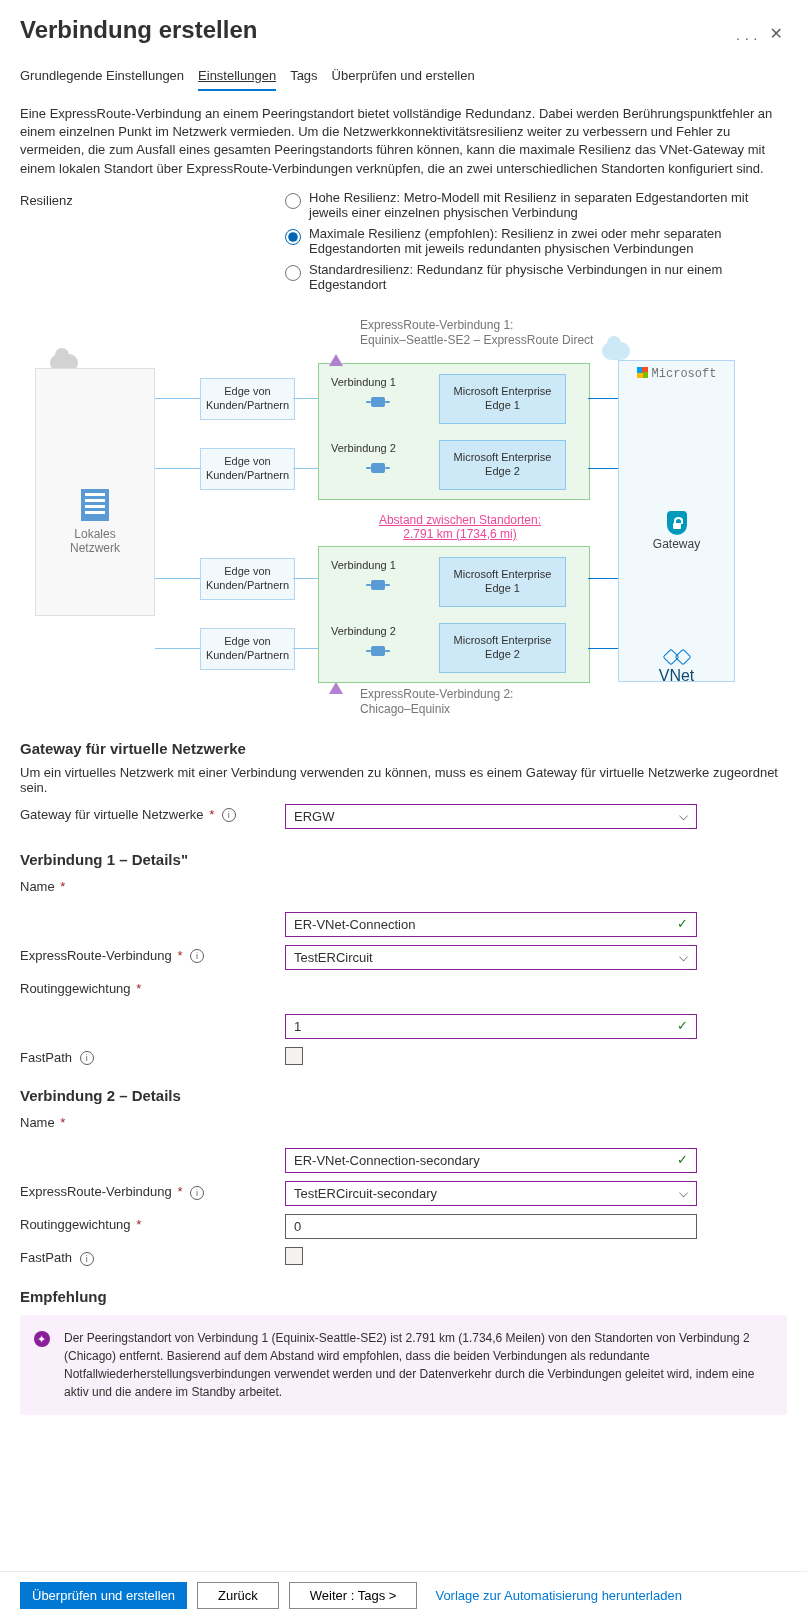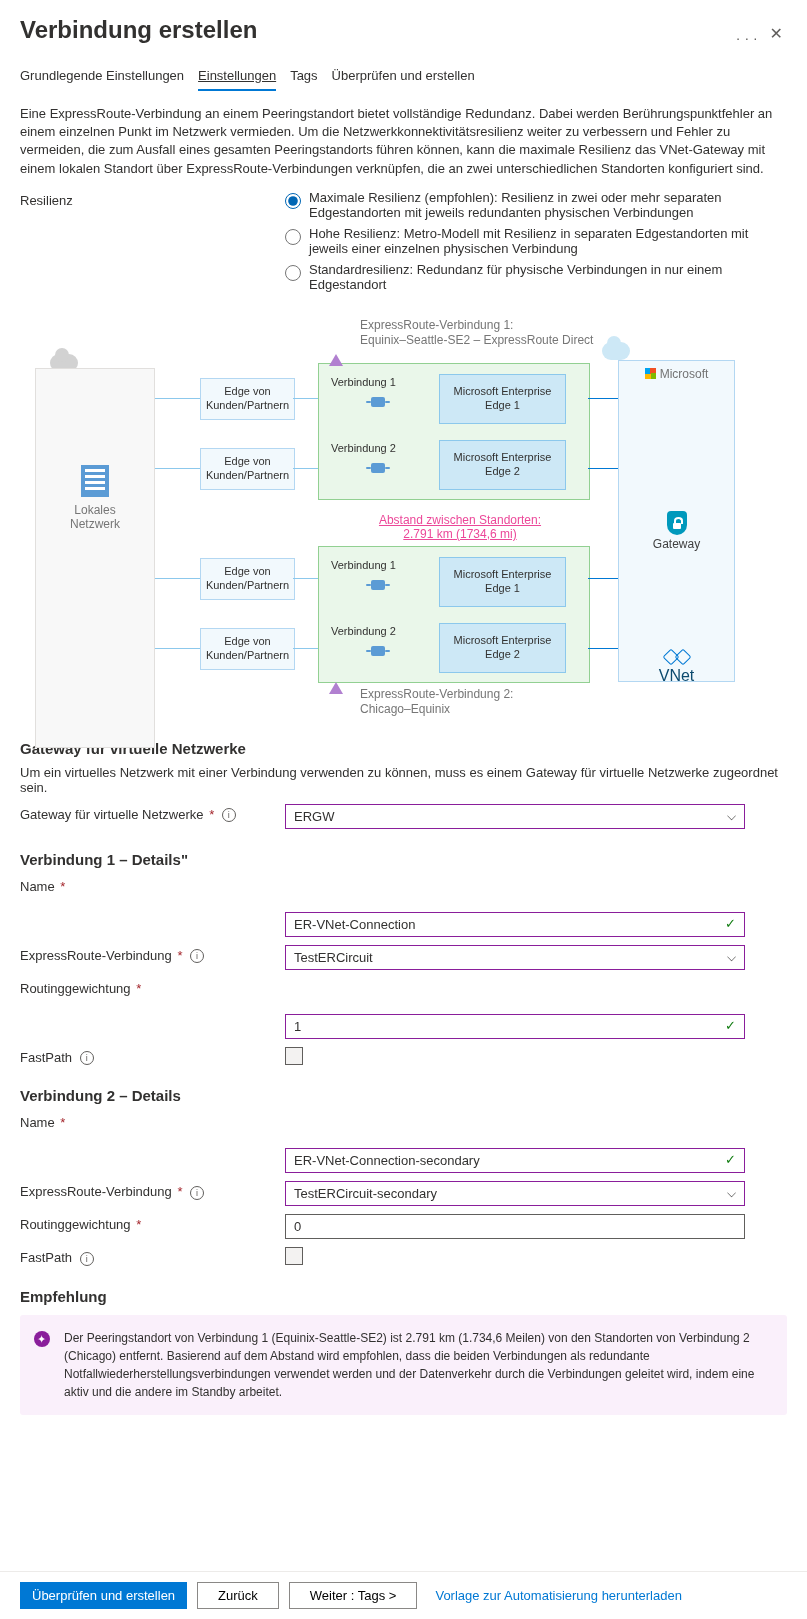--- a/index.html
+++ b/index.html
@@ -20,48 +20,48 @@
   .field-row { display:flex; margin-bottom:8px; align-items:flex-start;}
   .field-label { width:265px; flex-shrink:0; padding-top:3px; font-size:13px;}
   .field-value { flex:1; }
   .radio-opt { display:flex; align-items:flex-start; margin-bottom:6px;}
   .radio-opt input { margin:3px 8px 0 0; flex-shrink:0;}
   .req { color:#a4262c; margin-left:2px;}
   .info { display:inline-block; width:12px; height:12px; border:1px solid #605e5c; border-radius:50%; font-size:9px; line-height:12px; text-align:center; color:#605e5c; margin-left:4px; vertical-align:middle;}
   h2 { font-size:15px; font-weight:600; margin:22px 0 8px 0;}
   .section-desc { font-size:13px; margin-bottom:9px; }
   .select-box, .text-input {
-    width:460px; box-sizing:border-box;
+    width:412px; box-sizing:border-box;
     border:1px solid #8a1e9b; padding:4px 26px 4px 8px;
     font-size:13px; background:#fff; position:relative; display:flex; align-items:center;
   }
   .select-box.plain, .text-input.plain { border-color:#605e5c; }
   .text-input.valid { border-color:#8a1e9b;margin-top:36px; }
   .chev { position:absolute; right:8px; top:4px; font-size:12px; color:#323130;}
   .check-mark { position:absolute; right:8px; top:3px; color:#107c10; font-size:13px;}
   .checkbox-ph { width:16px; height:16px; border:1px solid #605e5c; background:#f3f2f1;}
   .diagram-wrap { width:720px; margin:20px 0 10px 0; position:relative; height:400px;}
   .caption-top { position:absolute; left:340px; top:0; color:#767676; font-size:12px; text-align:left; line-height:1.3;}
   .caption-bot { position:absolute; left:340px; bottom:0; color:#767676; font-size:12px; text-align:left; line-height:1.3;}
   .cloud-grey{position:absolute;left:30px;top:36px;width:28px;height:18px;background:#d2d2d2;border-radius:10px;}
   .cloud-grey:before{content:"";position:absolute;left:5px;top:-6px;width:14px;height:14px;background:#d2d2d2;border-radius:50%;}
   .cloud-blue{position:absolute;right:110px;top:24px;width:28px;height:18px;background:#cde8f6;border-radius:10px;}
   .cloud-blue:before{content:"";position:absolute;left:5px;top:-6px;width:14px;height:14px;background:#cde8f6;border-radius:50%;}
-  .local-box { position:absolute; left:15px; top:50px; width:120px; height:380px; background:#F8F8F8; border:1px solid #E1DFDD; text-align:center; padding-top:96px; box-sizing:border-box; color:#767676; font-size:12px;}
+  .local-box { position:absolute; left:15px; top:50px; width:120px; height:248px; background:#F8F8F8; border:1px solid #E1DFDD; text-align:center; padding-top:120px; box-sizing:border-box; color:#767676; font-size:12px;}
   .bld{width:28px;height:32px;background:#5b9bd5;margin:0 auto 6px auto;position:relative;}
   .bld:before{content:"";position:absolute;inset:4px;background:repeating-linear-gradient(#fff,#fff 3px,#5b9bd5 3px,#5b9bd5 6px);}
   .edge-box { position:absolute; width:93px; height:40px; background:#F2F9FD; border:1px solid #B3D7F2; font-size:11px; color:#323130; text-align:center; display:flex; align-items:center; justify-content:center; line-height:1.25;}
   .er-group { position:absolute; width:270px; height:135px; background:#EAF7EA; border:1px solid #92D092;}
   .conn-tag { position:absolute; font-size:11px; color:#323130;}
   .port{position:absolute;width:14px;height:10px;background:#5b9bd5;border-radius:2px;}
   .port:before,.port:after{content:"";position:absolute;width:5px;height:2px;background:#5b9bd5;border-radius:1px;top:4px;}
   .port:before{left:-5px;} .port:after{right:-5px;}
   .msee { position:absolute; width:125px; height:48px; background:#CDE8F6; border:1px solid #8CC8EC; font-size:11px; text-align:center; display:flex; align-items:center; justify-content:center; line-height:1.25;}
   .ms-box{position:absolute; right:5px; top:42px; width:115px; height:320px; background:#F2F9FD; border:1px solid #B3D7F2; text-align:center;}
-  .ms-logo{font-size:12px;color:#737373;margin-top:6px;}
+  .ms-logo{font-size:12px;color:#737373;margin-top:6px;font-family:Liberation Mono, monospace;}
   .quad{display:inline-block;width:11px;height:11px;margin-right:4px;vertical-align:-1px;background:conic-gradient(#f25022 0 25%,#7fba00 0 50%,#ffb900 0 75%,#00a4ef 0);}
   .gateway{margin-top:130px;font-size:12px;color:#404040;}
   .shield{width:20px;height:24px;background:#0099bc;border-radius:4px 4px 10px 10px;margin:4px auto 2px auto;position:relative;}
   .shield:before{content:"";position:absolute;left:7px;top:6px;width:5px;height:5px;border:2px solid #fff;border-radius:50% 50% 0 0;border-bottom:none;}
   .shield:after{content:"";position:absolute;left:6px;top:12px;width:8px;height:6px;background:#fff;border-radius:1px;}
   .vnet-lbl{margin-top:100px;font-size:16px;color:#0c4a6e;}
   .vnet-ic{width:24px;height:14px;margin:0 auto 2px auto;position:relative;}
   .vnet-ic:before,.vnet-ic:after{content:"";position:absolute;width:10px;height:10px;border:1.5px solid #0078d4;border-radius:2px;transform:rotate(45deg);}
   .vnet-ic:before{left:0;top:0;} .vnet-ic:after{right:0;top:0;}
   .tri{position:absolute;width:0;height:0;border-left:7px solid transparent;border-right:7px solid transparent;border-bottom:12px solid #b180d0;}
@@ -92,26 +92,26 @@
     <div class="tab">Tags</div>
     <div class="tab">Überprüfen und erstellen</div>
   </div>
 
   <div class="intro">Eine ExpressRoute-Verbindung an einem Peeringstandort bietet vollständige Redundanz. Dabei werden Berührungspunktfehler an einem einzelnen Punkt im Netzwerk vermieden. Um die Netzwerkkonnektivitätsresilienz weiter zu verbessern und Fehler zu vermeiden, die zum Ausfall eines gesamten Peeringstandorts führen können, kann die maximale Resilienz das VNet-Gateway mit einem lokalen Standort über ExpressRoute-Verbindungen verknüpfen, die an zwei unterschiedlichen Standorten konfiguriert sind.</div>
 
   <div class="field-row">
     <div class="field-label">Resilienz</div>
     <div class="field-value">
       <label class="radio-opt">
+          <input type="radio" style="">
+          <span>Hohe Resilienz: Metro-Modell mit Resilienz in separaten Edgestandorten mit jeweils einer einzelnen physischen Verbindung</span>
+        </label>
+      <label class="radio-opt">
           <input type="radio" checked="" style="">
           <span>Maximale Resilienz (empfohlen): Resilienz in zwei oder mehr separaten Edgestandorten mit jeweils redundanten physischen Verbindungen</span>
-        </label>
-      <label class="radio-opt">
-          <input type="radio" style="">
-          <span>Hohe Resilienz: Metro-Modell mit Resilienz in separaten Edgestandorten mit jeweils einer einzelnen physischen Verbindung</span>
         </label>
       <label class="radio-opt">
           <input type="radio" style="">
           <span>Standardresilienz: Redundanz für physische Verbindungen in nur einem Edgestandort</span>
         </label>
     </div>
   </div>
 
   <div class="diagram-wrap">
     <div class="caption-top" style="white-space:pre-line;">ExpressRoute-Verbindung 1:

